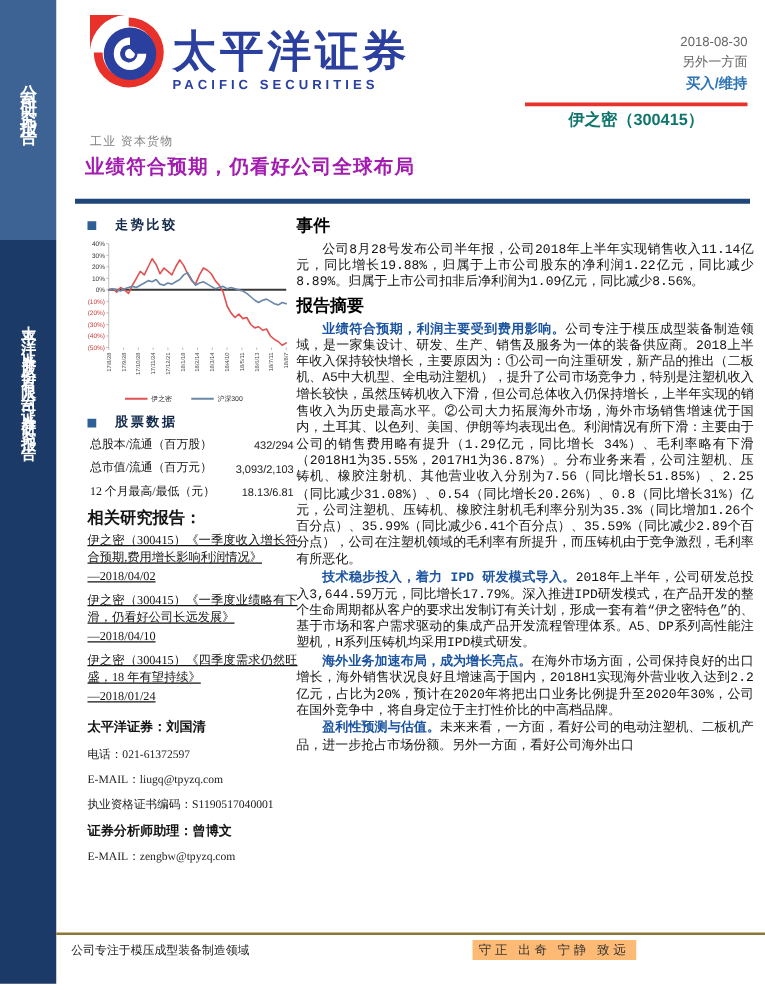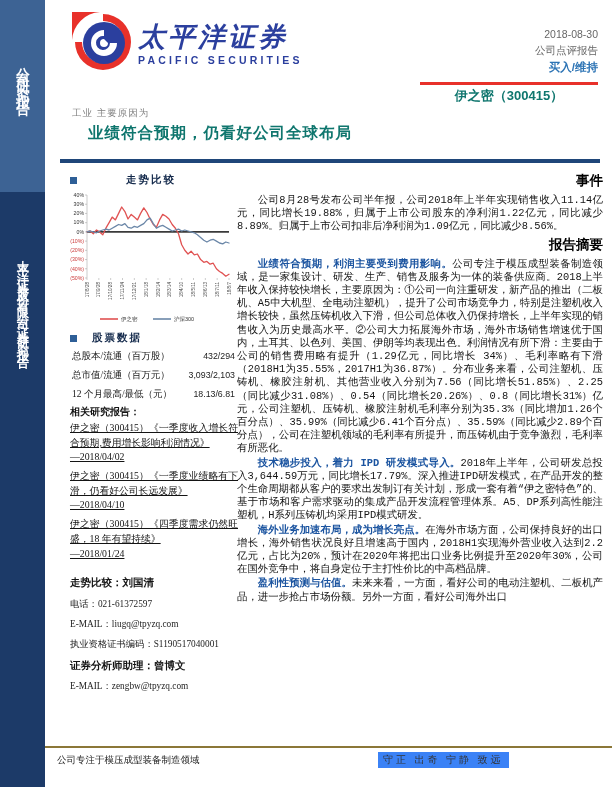--- a/index.html
+++ b/index.html
@@ -16,65 +16,65 @@
   .sidebar-top    { top:0;     height:192px; background:#3d6394; padding-top:56px; }
   .sidebar-bottom { top:192px; height:595px; background:#1c3a68; padding-top:58px; }
   .sidebar-top span, .sidebar-bottom span {
     writing-mode:vertical-rl; color:#fff; font-weight:bold;
   }
   .sidebar-top span    { font-size:13.5px; letter-spacing:7px; }
   .sidebar-bottom span { font-size:12px;   letter-spacing:6px; }
   
   .logo { position:absolute; left:70px; top:10px; width:64px; height:64px; }
   .brand { position:absolute; left:138px; top:24px; color:#2b3f9e; }
-  .brand-cn { font-size:27px; font-weight:bold; letter-spacing:3px; line-height:1;font-style:italic; }
+  .brand-cn { font-size:35px; font-weight:bold; letter-spacing:3px; line-height:1; }
   .brand-en { font-size:10.5px; letter-spacing:3.2px; font-family:"Liberation Sans","DejaVu Sans",sans-serif; font-weight:bold; margin-top:3px; }
   .header-meta {
     position:absolute; right:14px; top:26px; width:180px; text-align:right;
     font-family:"Liberation Sans","DejaVu Sans",sans-serif;
     font-size:10.5px; color:#666; line-height:1.55;
   }
   .rating { color:#2d74b5; font-weight:bold; font-size:11.5px; }
   .red-rule { position:absolute; left:420px; top:82px; width:178px; height:2.5px; background:#e8312a; }
   .stock-name {
     position:absolute; right:14px; top:87px; width:178px; text-align:center;
     font-family:"Liberation Sans","DejaVu Sans",sans-serif;
     font-weight:bold; font-size:13px; color:#0f766e;
   }
   .industry { position:absolute; left:72px; top:107px; font-size:9.5px; color:#7f7f7f;
     font-family:"Liberation Sans","DejaVu Sans",sans-serif; letter-spacing:1px; }
-  .doc-title { position:absolute; left:88px; top:123px; font-size:15.5px; font-weight:bold; color:#0f766e;
+  .doc-title { position:absolute; left:68px; top:123px; font-size:15.5px; font-weight:bold; color:#a21caf;
     font-family:"Liberation Sans","DejaVu Sans",sans-serif; letter-spacing:1px; }
   .blue-rule { position:absolute; left:60px; top:159px; width:540px; height:4px; background:#1f4679; }
   
   .sec-head { position:absolute; left:70px; display:flex; align-items:center; }
   .sec-head .sq { width:7px; height:7px; background:#2e5f97; margin-right:15px; }
   .sec-head .lbl { font-weight:bold; font-size:10.5px; color:#13294b; letter-spacing:2px; }
-  #trend-head { top:173px;gap:34px; }
+  #trend-head { top:173px; }
   #stock-head { top:331px;text-align:right; }
   #trend-chart { position:absolute; left:62px; top:188px; width:172px; height:138px; }
   .stock-table { position:absolute; left:72px; top:347px; width:163px; font-size:9.5px; }
   .stock-row { display:flex; justify-content:space-between; line-height:19px; }
   .stock-row .val { font-family:"Liberation Sans","DejaVu Sans",sans-serif; font-size:8.8px; color:#222; }
   .related { position:absolute; left:70px; top:404px; width:168px; font-size:9.8px; line-height:1.5; }
-  .related-title { font-weight:bold; font-size:10px; margin-bottom:2px; }
+  .related-title { font-weight:bold; font-size:13px; margin-bottom:2px; }
   .related-item { margin-bottom:4px; text-align:justify;text-decoration:underline; }
   .analyst { position:absolute; left:70px; top:576px; width:172px; font-size:9.3px; line-height:1.4; }
   .analyst .hd { font-weight:bold; font-size:10.5px; margin-top:8px; }
   .analyst .ln { margin-top:7px; color:#222; }
   .analyst .hd:first-child { margin-top:0; }
   
   .main { position:absolute; left:237px; top:170px; width:366px; height:572px; overflow:hidden; }
-  .main h2 { font-family:"Liberation Sans","DejaVu Sans",sans-serif; font-size:13.5px; color:#000; margin:2px 0 4px 0;text-align:right; }
+  .main h2 { font-family:"Liberation Sans","DejaVu Sans",sans-serif; font-size:13.5px; color:#000; margin:2px 0 4px 0; }
   .para { font-size:10.4px; line-height:13.2px; text-align:justify; text-indent:2em; color:#141414; margin-bottom:1px;font-family:Liberation Mono, monospace; }
   .lead { font-weight:bold; color:#1b54a0; }
   
   .gold-rule { position:absolute; left:45px; top:746px; width:567px; height:2px; background:#8b7738; }
   .disclaimer { position:absolute; left:57px; top:754px; font-size:9.5px; color:#222; }
-  .motto { position:absolute; left:378px; top:752px; background:#3b82f6; color:#333;
+  .motto { position:absolute; left:378px; top:752px; background:#fdba74; color:#333;
     font-size:10px; letter-spacing:3px; padding:1px 5px; }
 </style>
 </head>
 <body>
 
 <div class="page">
 
   <div class="sidebar-top">
     <span>公司研究报告</span>
   </div>
@@ -88,27 +88,27 @@
     <circle cx="34" cy="33" r="21" fill="#2b3f9e"></circle>
     <path d="M34,20 A13,13 0 1,0 47,33 L40,33 A7,7 0 1,1 34,26 Z" fill="#ffffff"></path>
     <path d="M34,29 A4,4 0 1,0 38,33 Z" fill="#ffffff"></path>
   </svg>
   <div class="brand">
     <div class="brand-cn">太平洋证券</div>
     <div class="brand-en">PACIFIC SECURITIES</div>
   </div>
   <div class="header-meta">
     <div>2018-08-30</div>
-    <div>公司点评报告</div>
+    <div>另外一方面</div>
     <div class="rating">买入/维持</div>
   </div>
   <div class="red-rule"></div>
   <div class="stock-name">伊之密（300415）</div>
 
-  <div class="industry">工业 主要原因为</div>
+  <div class="industry">工业 资本货物</div>
   <div class="doc-title">业绩符合预期，仍看好公司全球布局</div>
   <div class="blue-rule"></div>
 
   <div class="sec-head" id="trend-head">
     <span class="sq"></span>
     <span class="lbl">走势比较</span>
   </div>
   <div id="trend-chart"><svg viewBox="0 0 172 138" width="172" height="138">
         <text x="22" y="8.8" text-anchor="end" font-size="5.2" fill="#333" font-family="Liberation Sans, DejaVu Sans, sans-serif">40%</text>
         <line x1="23" y1="7" x2="25" y2="7" stroke="#999" stroke-width="0.5"></line>
@@ -195,21 +195,21 @@
       <span>伊之密（300415）《一季度业绩略有下滑，仍看好公司长远发展》</span><br>
       <span>—2018/04/10</span>
     </div>
     <div class="related-item">
       <span>伊之密（300415）《四季度需求仍然旺盛，18 年有望持续》</span><br>
       <span>—2018/01/24</span>
     </div>
   </div>
 
   <div class="analyst">
-    <div class="hd">走势比较：刘国清</div>
+    <div class="hd">太平洋证券：刘国清</div>
     <div class="ln">电话：021-61372597</div>
     <div class="ln">E-MAIL：liugq@tpyzq.com</div>
     <div class="ln">执业资格证书编码：S1190517040001</div>
     <div class="hd">证券分析师助理：曾博文</div>
     <div class="ln">E-MAIL：zengbw@tpyzq.com</div>
   </div>
 
   <div class="main">
     <h2>事件</h2>
     <p class="para">公司8月28号发布公司半年报，公司2018年上半年实现销售收入11.14亿元，同比增长19.88%，归属于上市公司股东的净利润1.22亿元，同比减少8.89%。归属于上市公司扣非后净利润为1.09亿元，同比减少8.56%。</p>

